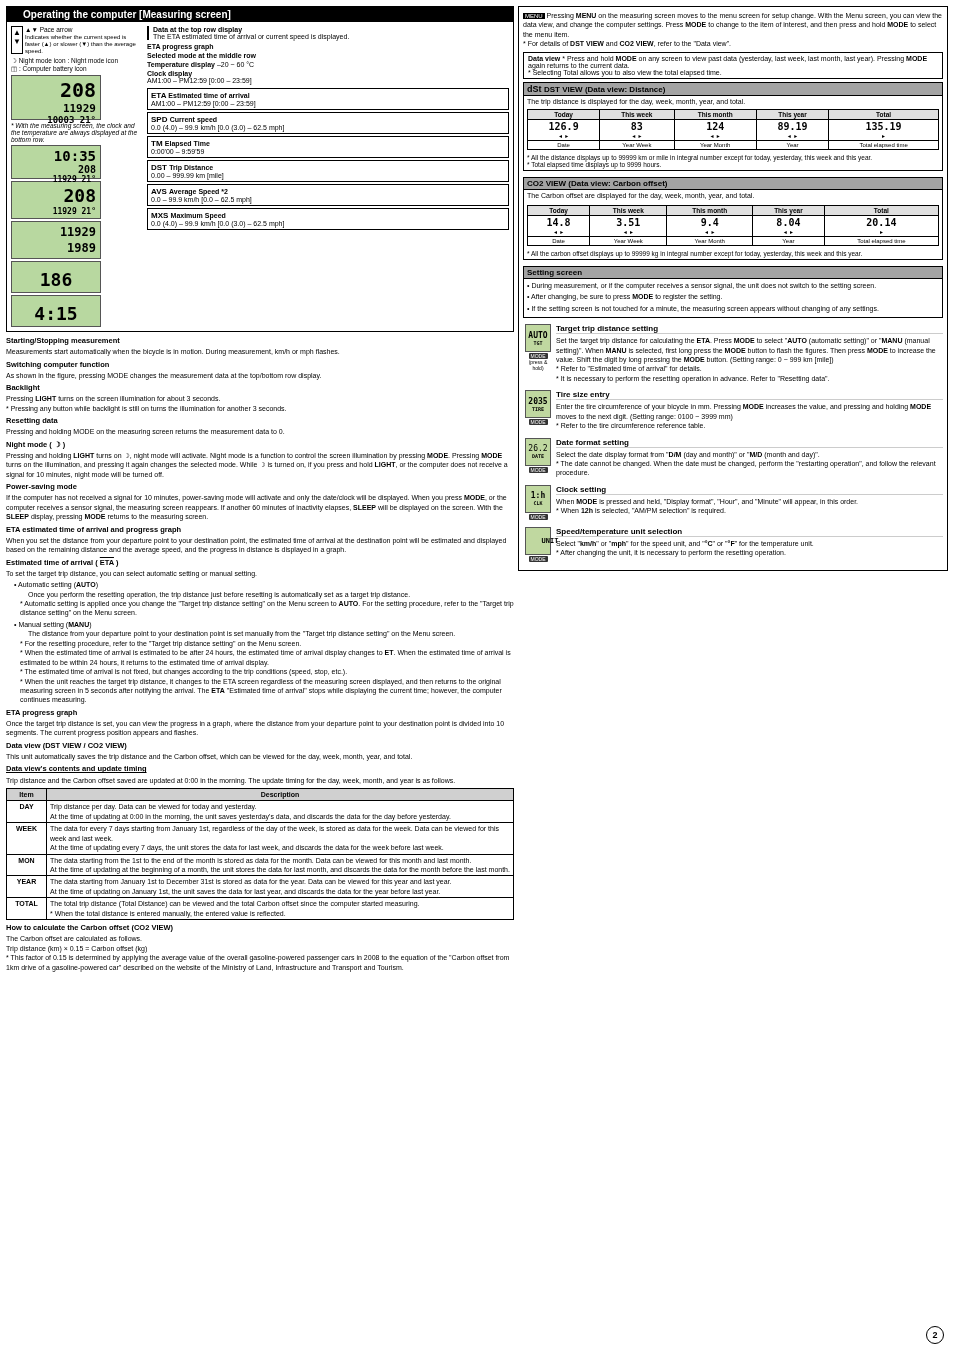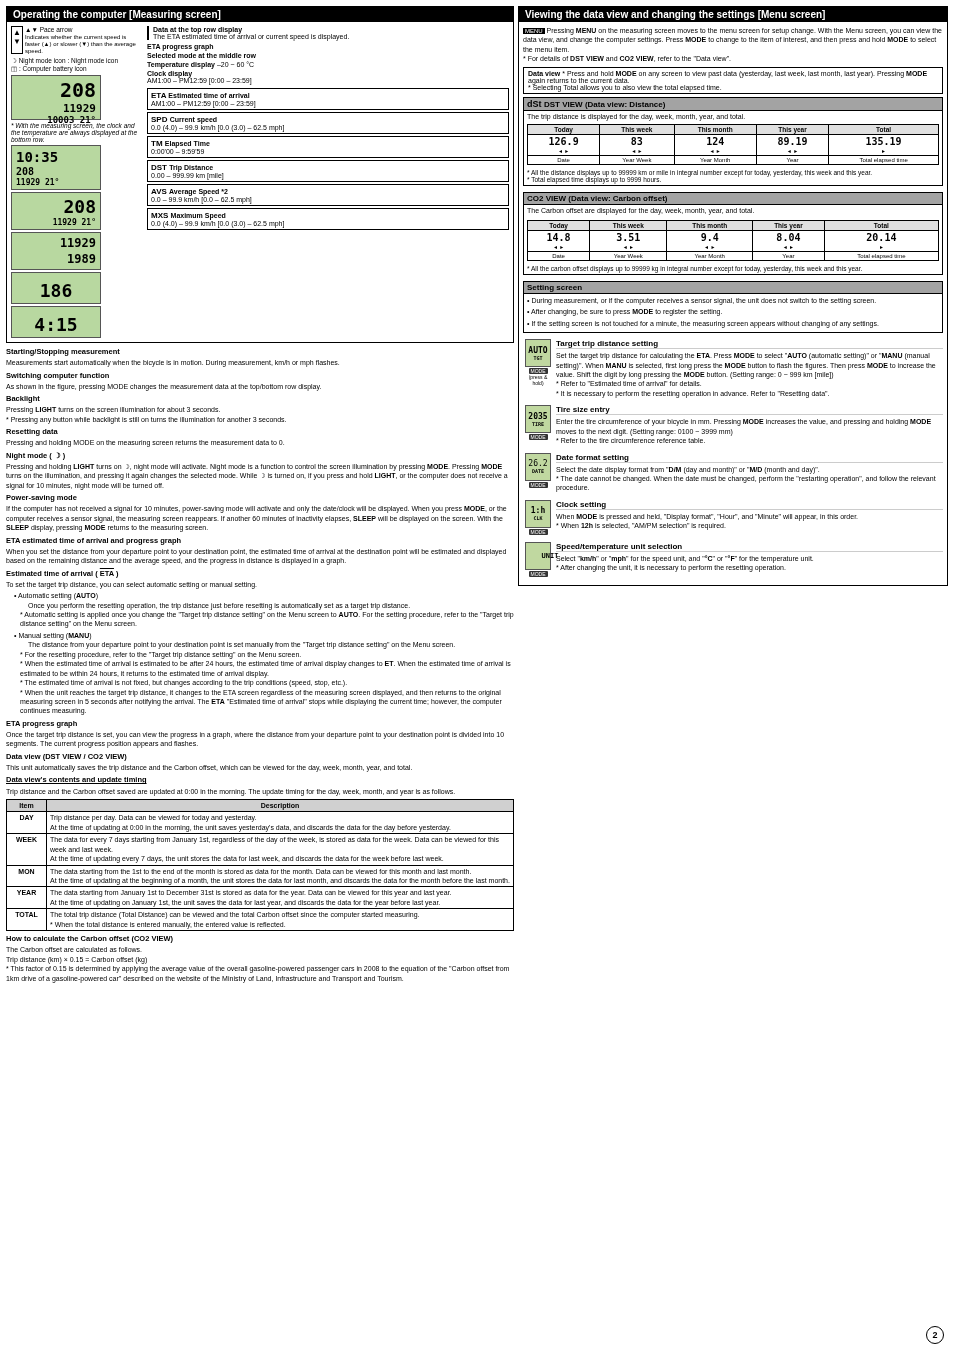--- a/index.html
+++ b/index.html
@@ -138,21 +138,21 @@
     }
     .co2-table th { background: #e0e0e0; }
     .top-operating-box {
       border: 1.5px solid #000;
     }
     .top-op-header {
       background: #000;
       color: #fff;
       font-weight: bold;
       font-size: 10px;
-      padding: 2px 6px;
+      padding: 2px 16px;
     }
     .top-op-body {
       display: flex;
       padding: 4px;
       gap: 6px;
     }
     .top-viewing-box {
       border: 1.5px solid #000;
     }
     .top-view-header {
@@ -263,21 +263,21 @@
 
             <div class="mini-lcd" style="width:90px; height:45px; margin-bottom:2px; background:#b8d8a0; border:1px solid #555; font-family:monospace; font-size:16px; font-weight:bold; display:flex; flex-direction:column; align-items:flex-end; justify-content:space-around; padding:2px 4px;">
               <div style="font-size:20px;">208</div>
               <div style="font-size:11px;">11929</div>
               <div style="font-size:9px;">10003 21°</div>
             </div>
 
             <div style="font-size:6.5px; margin-bottom:2px; font-style:italic;">* With the measuring screen, the clock and the temperature are always displayed at the bottom row.</div>
 
             <div style="display:flex; align-items:center; gap:3px; margin-bottom:2px;">
-              <div class="mini-lcd" style="width:90px; height:45px; background:#b8d8a0; border:1px solid #555; font-family:monospace; display:flex; flex-direction:column; align-items:flex-start; justify-content:space-around; padding:2px 4px;">
+              <div class="mini-lcd" style="width:90px; height:34px; background:#b8d8a0; border:1px solid #555; font-family:monospace; display:flex; flex-direction:column; align-items:flex-end; justify-content:space-around; padding:2px 4px;">
                 <div style="font-size:14px; font-weight:bold;">10:35</div>
                 <div style="font-size:10px; font-weight:bold;">208</div>
                 <div style="font-size:8px;">11929 21°</div>
               </div>
             </div>
 
             <div class="mini-lcd" style="width:90px; height:38px; background:#b8d8a0; border:1px solid #555; font-family:monospace; display:flex; flex-direction:column; align-items:flex-end; justify-content:space-around; padding:2px 4px; margin-bottom:2px;">
               <div style="font-size:18px; font-weight:bold;">208</div>
               <div style="font-size:8px;">11929 21°</div>
             </div>
@@ -453,21 +453,20 @@
           <h3>How to calculate the Carbon offset (CO2 VIEW)</h3>
           <p>The Carbon offset are calculated as follows.<br>
           Trip distance (km) × 0.15 = Carbon offset (kg)<br>
           * This factor of 0.15 is determined by applying the average value of the overall gasoline-powered passenger cars in 2008 to the equation of the "Carbon offset from 1km drive of a gasoline-powered car" described on the website of the Ministry of Land, Infrastructure and Transport and Tourism.</p>
         </div>
       </div>
     </div>
 
     <div class="right-col">
       <div class="top-viewing-box">
-        <div class="top-view-header">Viewing the data view and changing the settings [Menu screen]</div>
         <div class="top-view-body" style="flex-direction:column; gap:3px;">
 
           <div style="font-size:7px; line-height:1.35;">
             <span style="background:#000; color:#fff; font-size:6px; padding:0 2px;">MENU</span>
             Pressing <strong>MENU</strong> on the measuring screen moves to the menu screen for setup change. With the Menu screen, you can view the data view, and change the computer settings. Press <strong>MODE</strong> to change to the item of interest, and then press and hold <strong>MODE</strong> to select the menu item.<br>
             * For details of <strong>DST VIEW</strong> and <strong>CO2 VIEW</strong>, refer to the "Data view".
           </div>
 
           <div style="border:1px solid #000; padding:2px 4px; font-size:7px;">
             <span class="bold">Data view</span>

